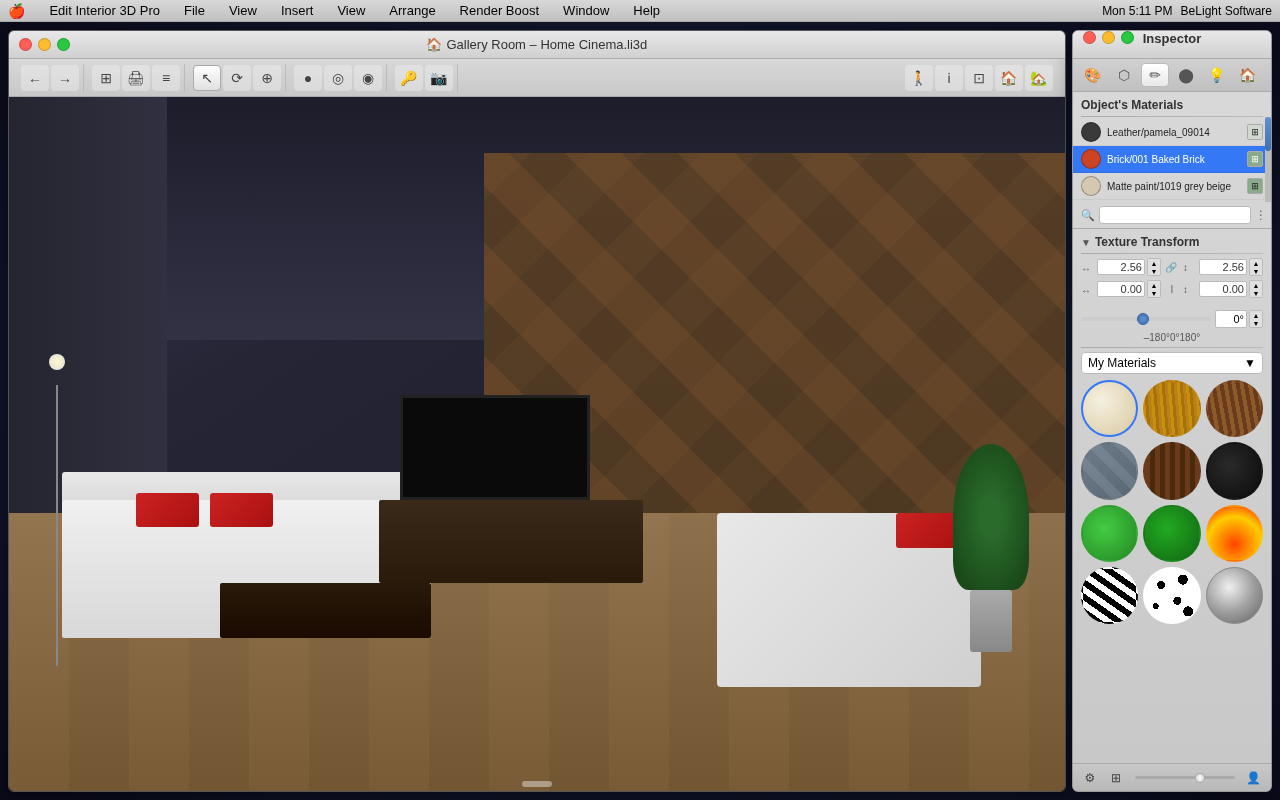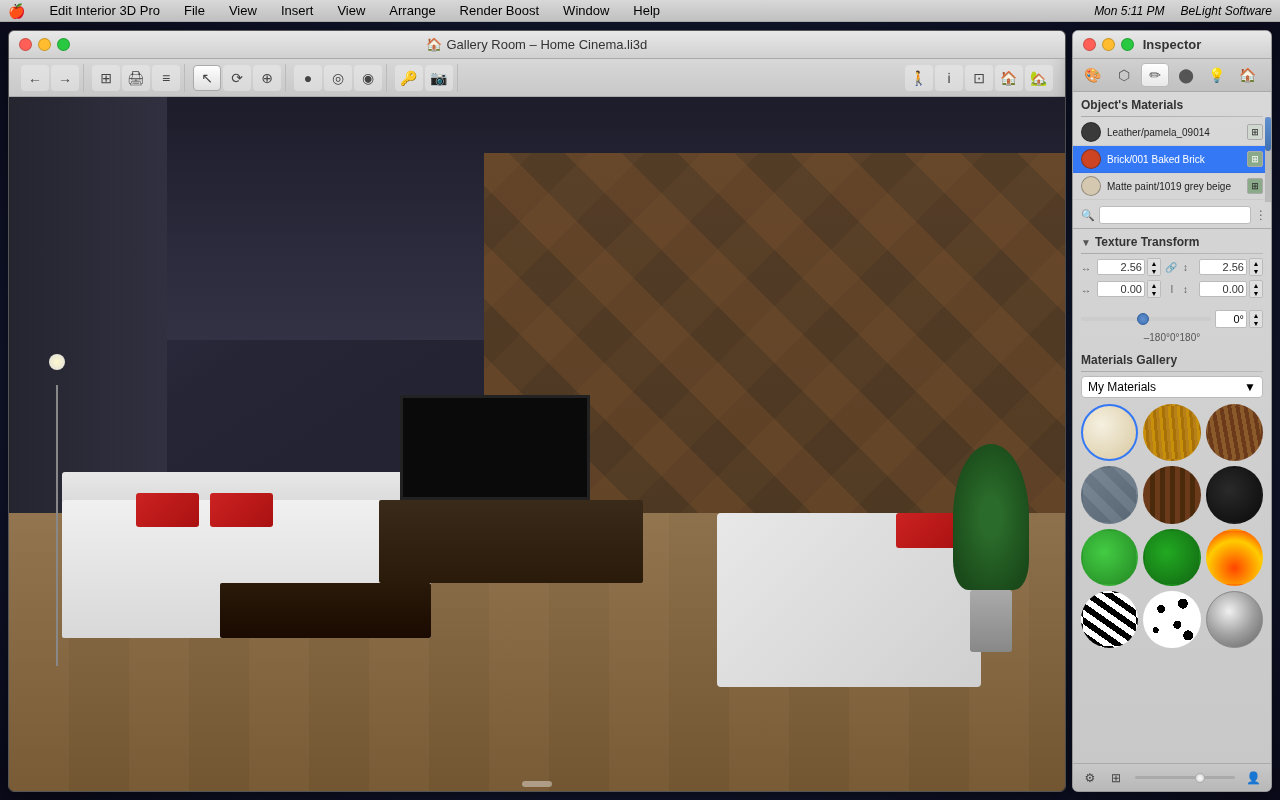--- a/index.html
+++ b/index.html
@@ -26,23 +26,22 @@
       border-bottom: 1px solid #aaa;
       position: relative;
       z-index: 100;
     }
     .menu-bar .apple-logo { font-size: 14px; margin-right: 4px; }
     .menu-bar .menu-item { cursor: pointer; padding: 0 4px; white-space: nowrap; }
     .menu-bar .right-side {
       margin-left: auto;
       display: flex;
       align-items: center;
-      gap: 16px;
+      gap: 8px;
       font-size: 12px;
-      font-style: italic;
     }
 
     
     .app-container {
       display: flex;
       width: 100%;
       height: calc(100% - 22px);
       padding: 8px;
       gap: 6px;
     }
@@ -302,21 +301,20 @@
       box-shadow: 0 4px 20px rgba(0,0,0,0.4);
       overflow: hidden;
       flex-shrink: 0;
     }
 
     
     .inspector-titlebar {
       height: 28px;
       background: linear-gradient(to bottom, #e8e8e8, #d0d0d0);
       display: flex;
-      align-items: center;
       padding: 0 10px;
       border-bottom: 1px solid #aaa;
       position: relative;
     }
     .inspector-traffic-lights { display: flex; gap: 6px; }
     .inspector-title {
       position: absolute;
       left: 50%;
       transform: translateX(-50%);
       font-size: 13px;
@@ -938,23 +936,20 @@
             <button class="stepper-btn">▼</button>
           </div>
         </div>
       </div>
       <div class="angle-labels">
         <span>–180°</span>
         <span>0°</span>
         <span>180°</span>
       </div>
 
-      <div class="section-header">
-        <span>Materials Gallery</span>
-      </div>
       <div class="section-divider"></div>
 
       <div class="gallery-section">
 
         <div class="gallery-dropdown">
           <span>My Materials</span>
           <span>▼</span>
         </div>
 
         <div class="gallery-grid">

